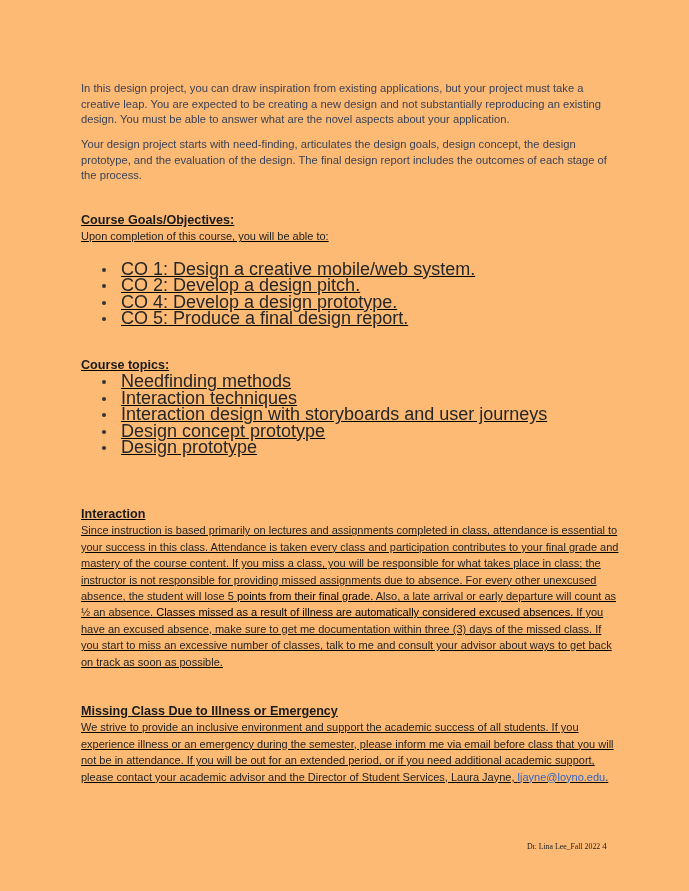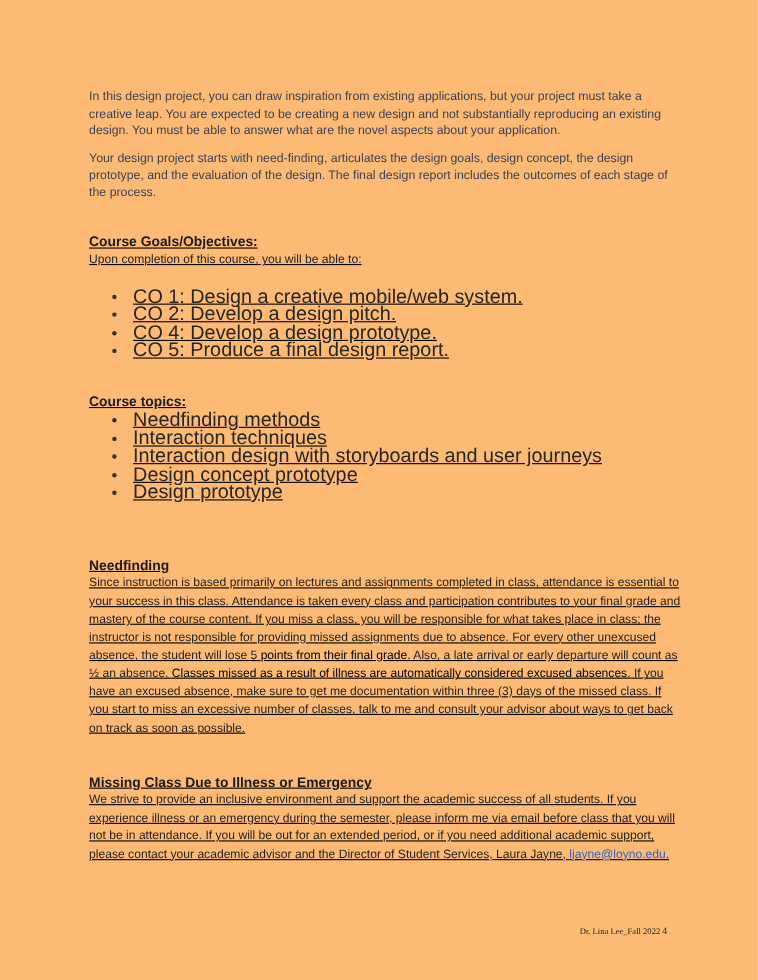--- a/index.html
+++ b/index.html
@@ -55,21 +55,21 @@
     <ul class="bullets">
       <li><span class="dot"></span><span>Needfinding methods</span></li>
       <li><span class="dot"></span><span>Interaction techniques</span></li>
       <li><span class="dot"></span><span>Interaction design with storyboards and user journeys</span></li>
       <li><span class="dot"></span><span>Design concept prototype</span></li>
       <li><span class="dot"></span><span>Design prototype</span></li>
     </ul>
   </div>
 
   <div class="section" id="attendance">
-    <p class="heading">Needfinding</p>
+    <p class="heading">Interaction</p>
     <p class="body-text para"><span>Since instruction is based primarily on lectures and assignments completed in class, attendance is essential to your success in this class. Attendance is taken every class and participation contributes to your final grade and mastery of the course content. If you miss a class, you will be responsible for what takes place in class; the instructor is not responsible for providing missed assignments due to absence. For every other unexcused absence, the student will lose 5 </span><span class="dark">points from their final grade.</span><span> Also, a late arrival or early departure will count as ½ an absence. </span><span class="dark">Classes missed as a result of illness are automatically considered excused absences.</span><span> If you have an excused absence, make sure to get me documentation within three (3) days of the missed class. If you start to miss an excessive number of classes, talk to me and consult your advisor about ways to get back on track as soon as possible.</span></p>
   </div>
 
   <div class="section" id="missing">
     <p class="heading">Missing Class Due to Illness or Emergency</p>
     <p class="body-text para"><span>We strive to provide an inclusive environment and support the academic success of all students. If you experience illness or an emergency during the semester, please inform me via email before class that you will not be in attendance. If you will be out for an extended period, or if you need additional academic support, please contact your academic advisor and the Director of Student Services, Laura Jayne, </span><a class="email" href="#">ljayne@loyno.edu</a><span>.</span></p>
   </div>
 
   <div class="footer">
     <span>Dr. Lina Lee_Fall 2022</span>

